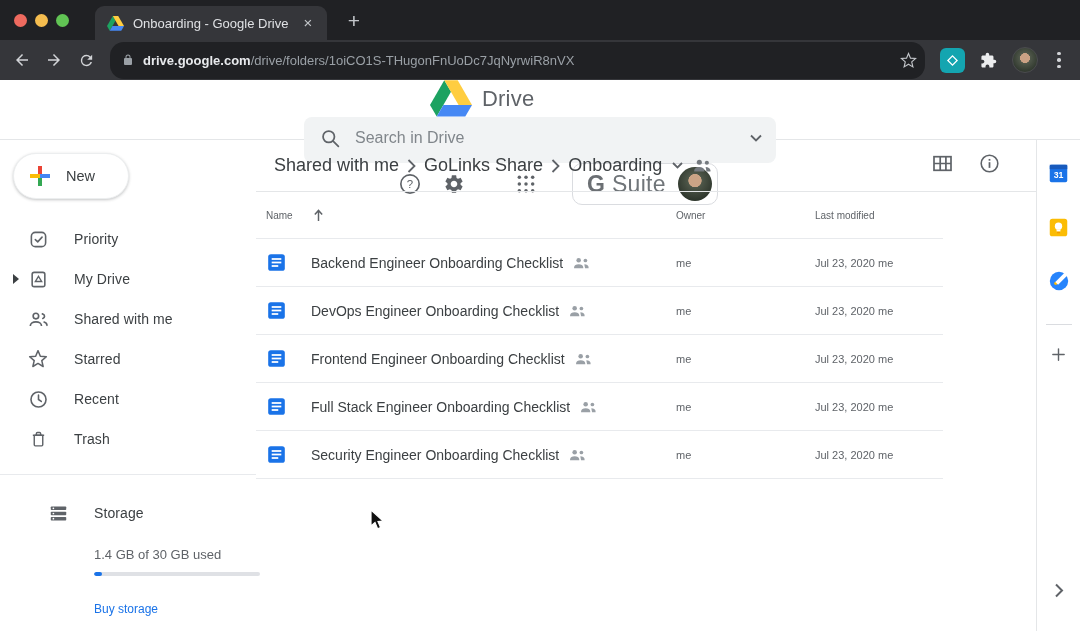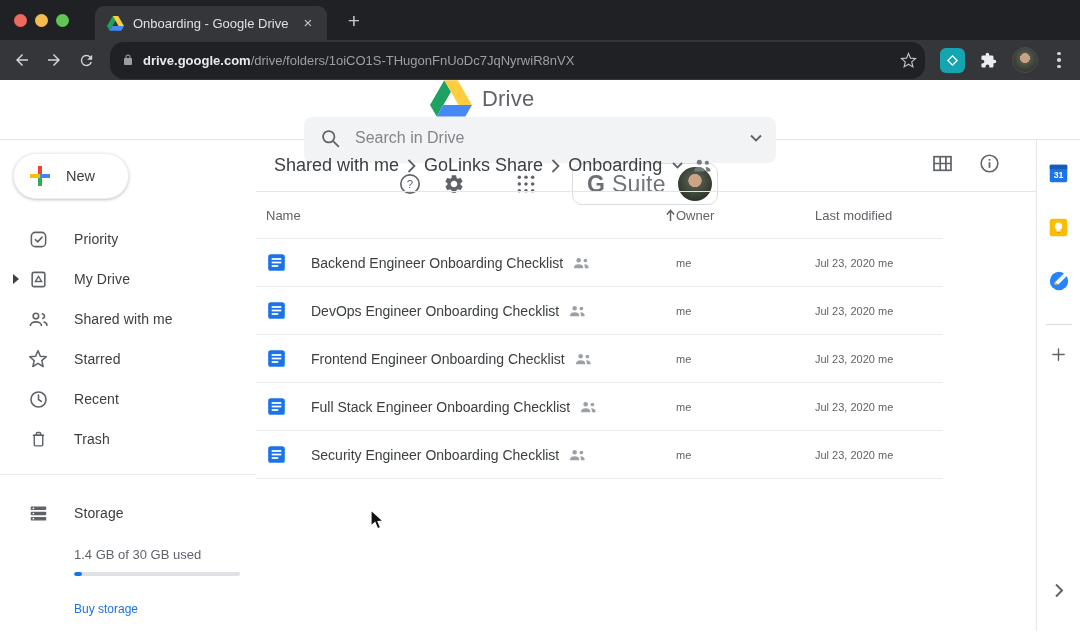--- a/index.html
+++ b/index.html
@@ -49,36 +49,36 @@
   .main { display:flex; height:491px; }
   .sidebar { width:256px; flex:0 0 auto; padding-top:13px; }
   .new-btn { margin-left:13px; width:116px; height:46px; border-radius:23px; background:#fff; border:1px solid #eceeef; box-shadow:0 1px 3px rgba(60,64,67,.3); display:flex; align-items:center; padding-left:14px; cursor:pointer; }
   .new-btn span { font-size:14.5px; color:#3c4043; font-weight:500; margin-left:14px; }
   .nav { margin-top:20px; }
   .nav-item { height:40px; display:flex; align-items:center; padding-left:27px; position:relative; cursor:pointer; }
   .nav-item .caret { position:absolute; left:12px; }
   .nav-item .ic { width:22px; display:flex; justify-content:center; }
   .nav-item .lbl { font-size:14px; color:#3c4043; margin-left:25px; letter-spacing:.1px; }
   .sb-divider { border-top:1px solid #e8eaed; margin-top:15px; }
-  .storage-sec { padding-top:18px; }
+  .storage-sec { padding-top:18px;padding-left:20px; }
   .storage-usage { font-size:13px; color:#5f6368; margin:14px 0 0 74px; }
   .storage-bar { width:166px; height:4px; background:#dfe1e5; border-radius:2px; margin:10px 0 0 74px; overflow:hidden; }
   .storage-fill { height:100%; background:#1a73e8; border-radius:2px; }
   .buy-link { display:inline-block; font-size:12px; color:#1a73e8; font-weight:500; margin:26px 0 0 74px; cursor:pointer; }
 
   .content { flex:1; min-width:0; display:flex; flex-direction:column; }
   .crumb-row { height:52px; display:flex; align-items:center; border-bottom:1px solid #e4e6e8; padding:0 14px 0 10px; }
   .crumb { font-size:18px; color:#3c4043; padding:0 8px; cursor:pointer; white-space:nowrap; }
   .crumb-sep { color:#5f6368; display:flex; align-items:center; }
   .crumb-people { margin-left:10px; display:flex; align-items:center; }
   .crumb-right { margin-left:auto; display:flex; align-items:center; gap:26px; padding-right:22px; }
 
   .table { width:687px; }
   .thead { height:47px; display:grid; grid-template-columns:410px 139px 1fr; align-items:center; border-bottom:1px solid #e8eaed; padding-left:10px; }
-  .th { font-size:13px; color:#5f6368; display:flex; align-items:center; gap:20px;justify-content:space-between; }
+  .th { font-size:10px; color:#5f6368; display:flex; align-items:center; gap:20px; }
   .trow { height:48px; display:grid; grid-template-columns:410px 139px 1fr; align-items:center; border-bottom:1px solid #e8eaed; padding-left:10px; cursor:pointer; }
   .fname { display:flex; align-items:center; min-width:0; }
   .fname .doc-ic { flex:0 0 auto; }
   .fname .nm { font-size:14px; color:#3c4043; margin-left:24px; white-space:nowrap; overflow:hidden; }
   .fname .shared-ic { margin-left:10px; flex:0 0 auto; }
   .cell { font-size:11px; color:#5f6368; }
 
   .rail { width:44px; flex:0 0 auto; border-left:1px solid #e4e6e8; display:flex; flex-direction:column; align-items:center; padding-top:20px; }
   .rail .ric { width:26px; height:26px; display:flex; align-items:center; justify-content:center; margin-bottom:28px; cursor:pointer; }
   .rail-div { width:26px; border-top:1px solid #dadce0; margin:2px 0 16px; }

